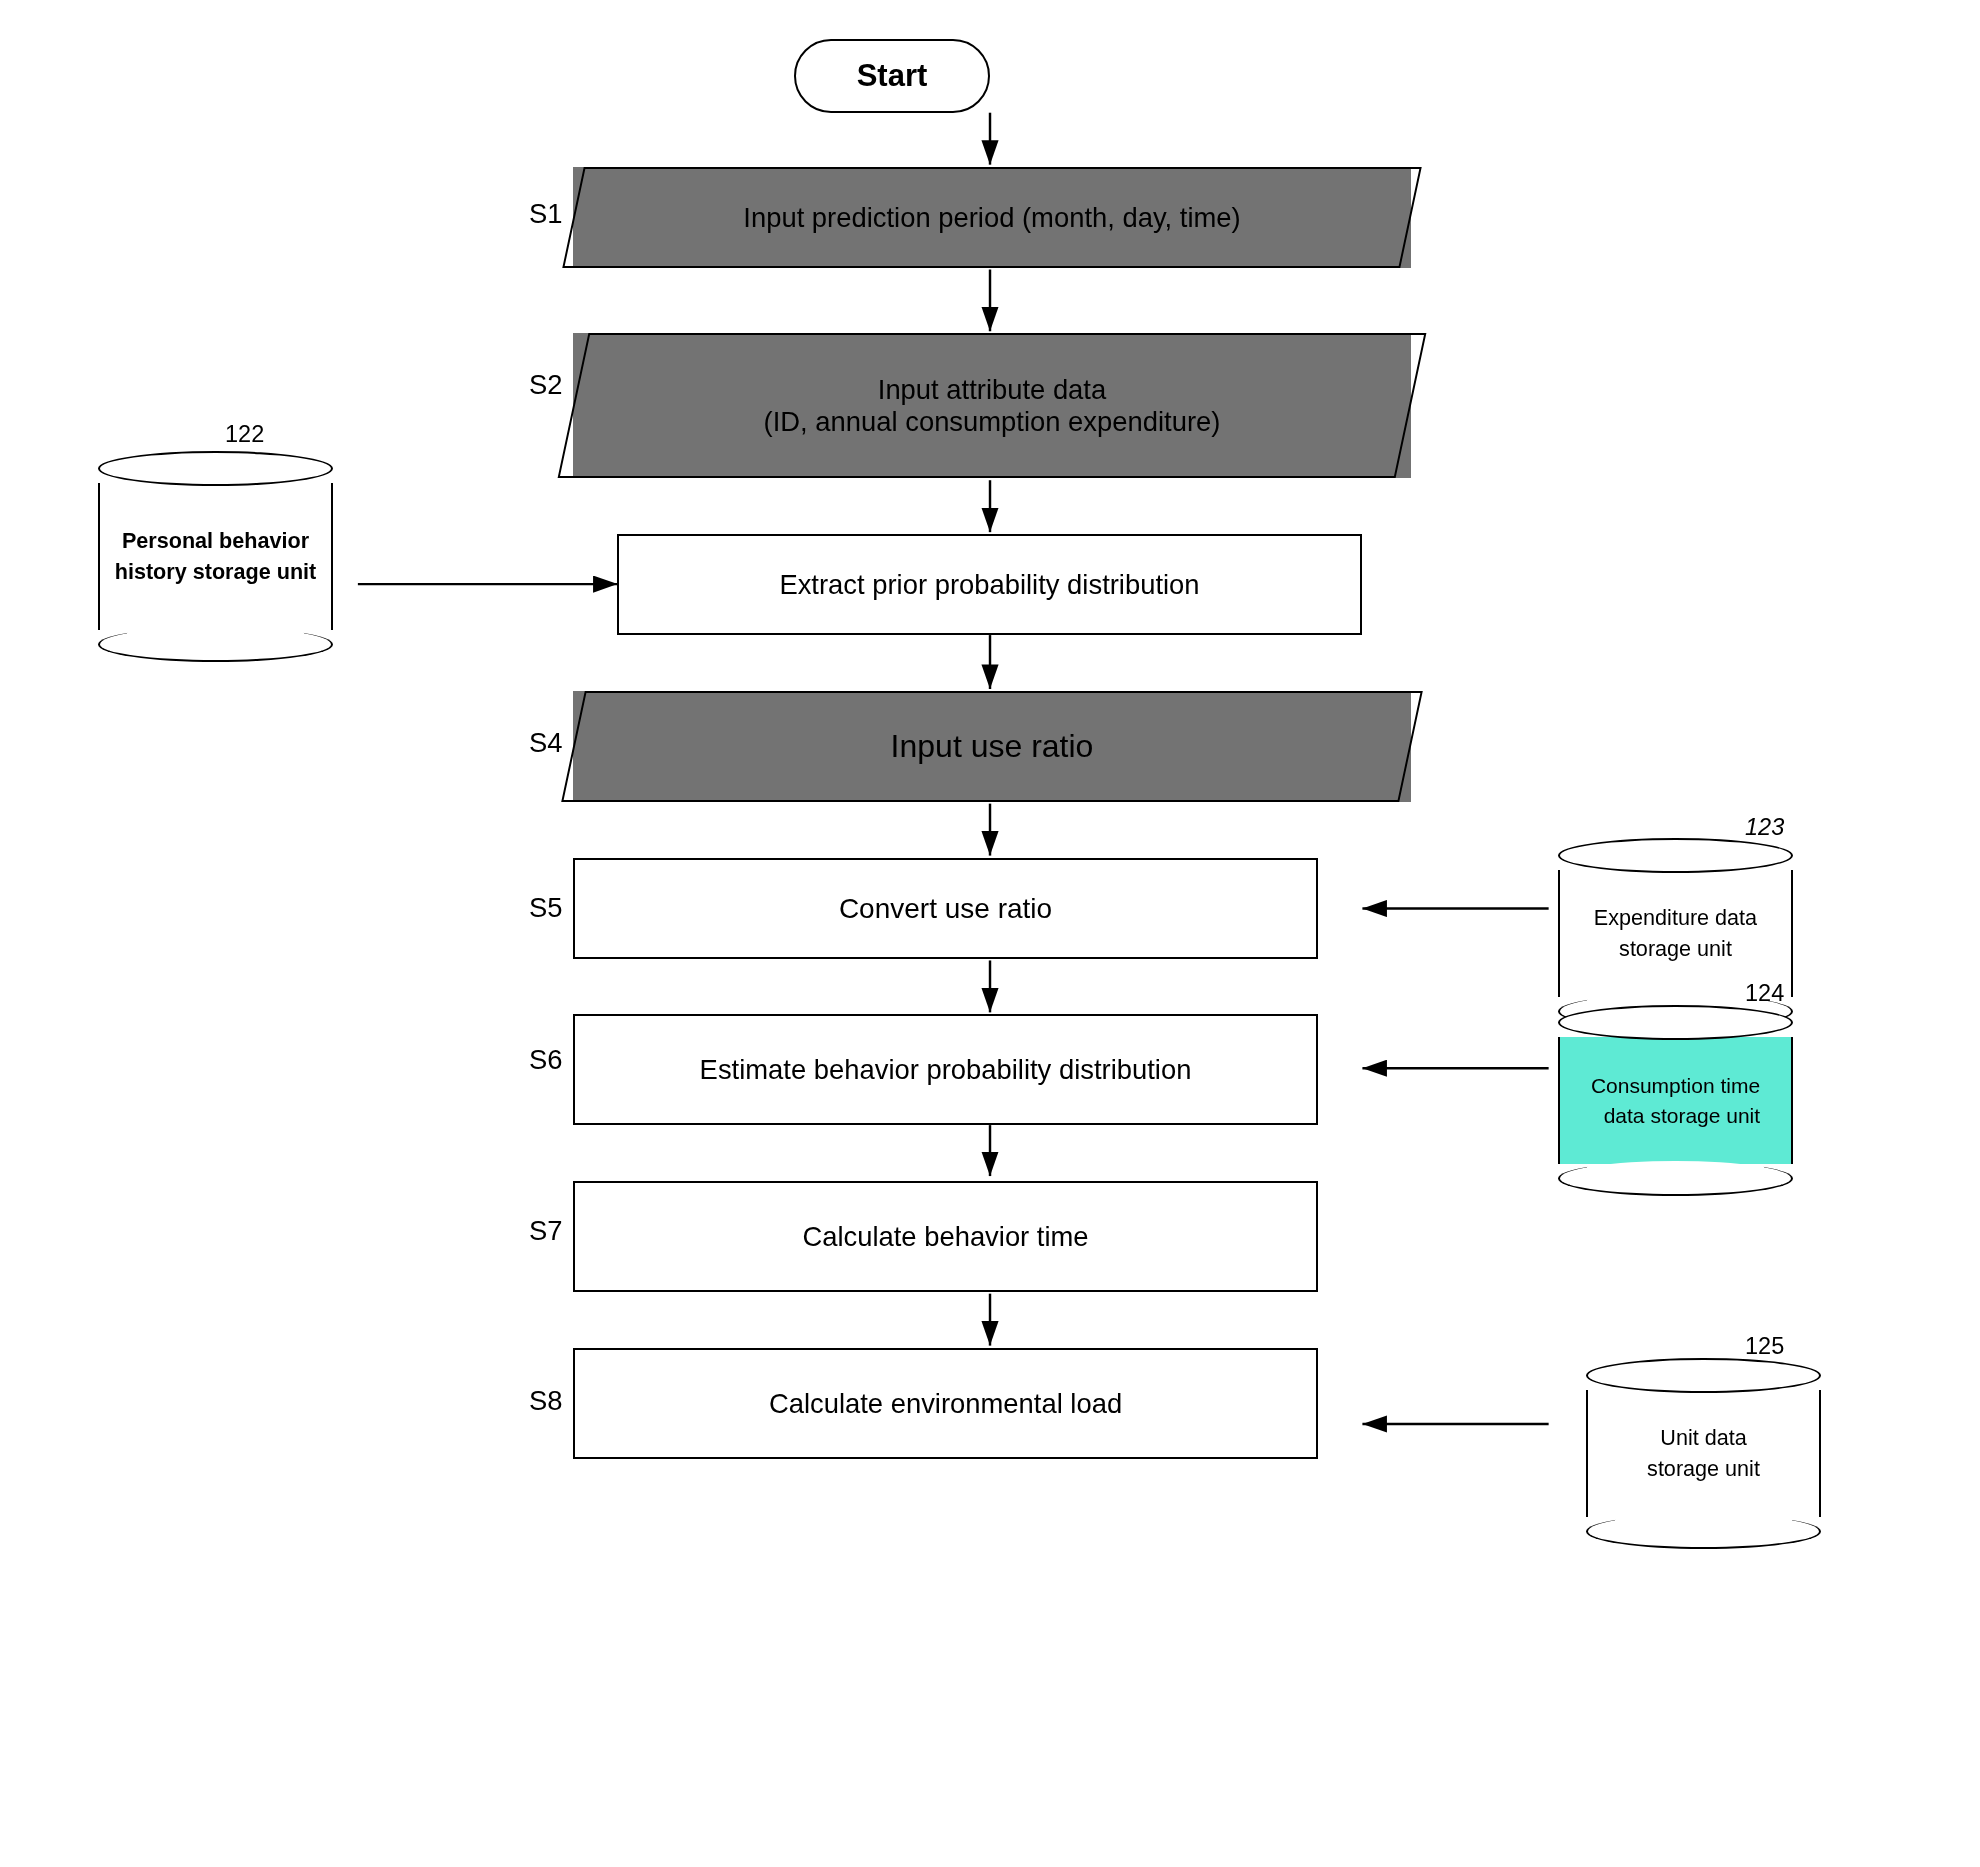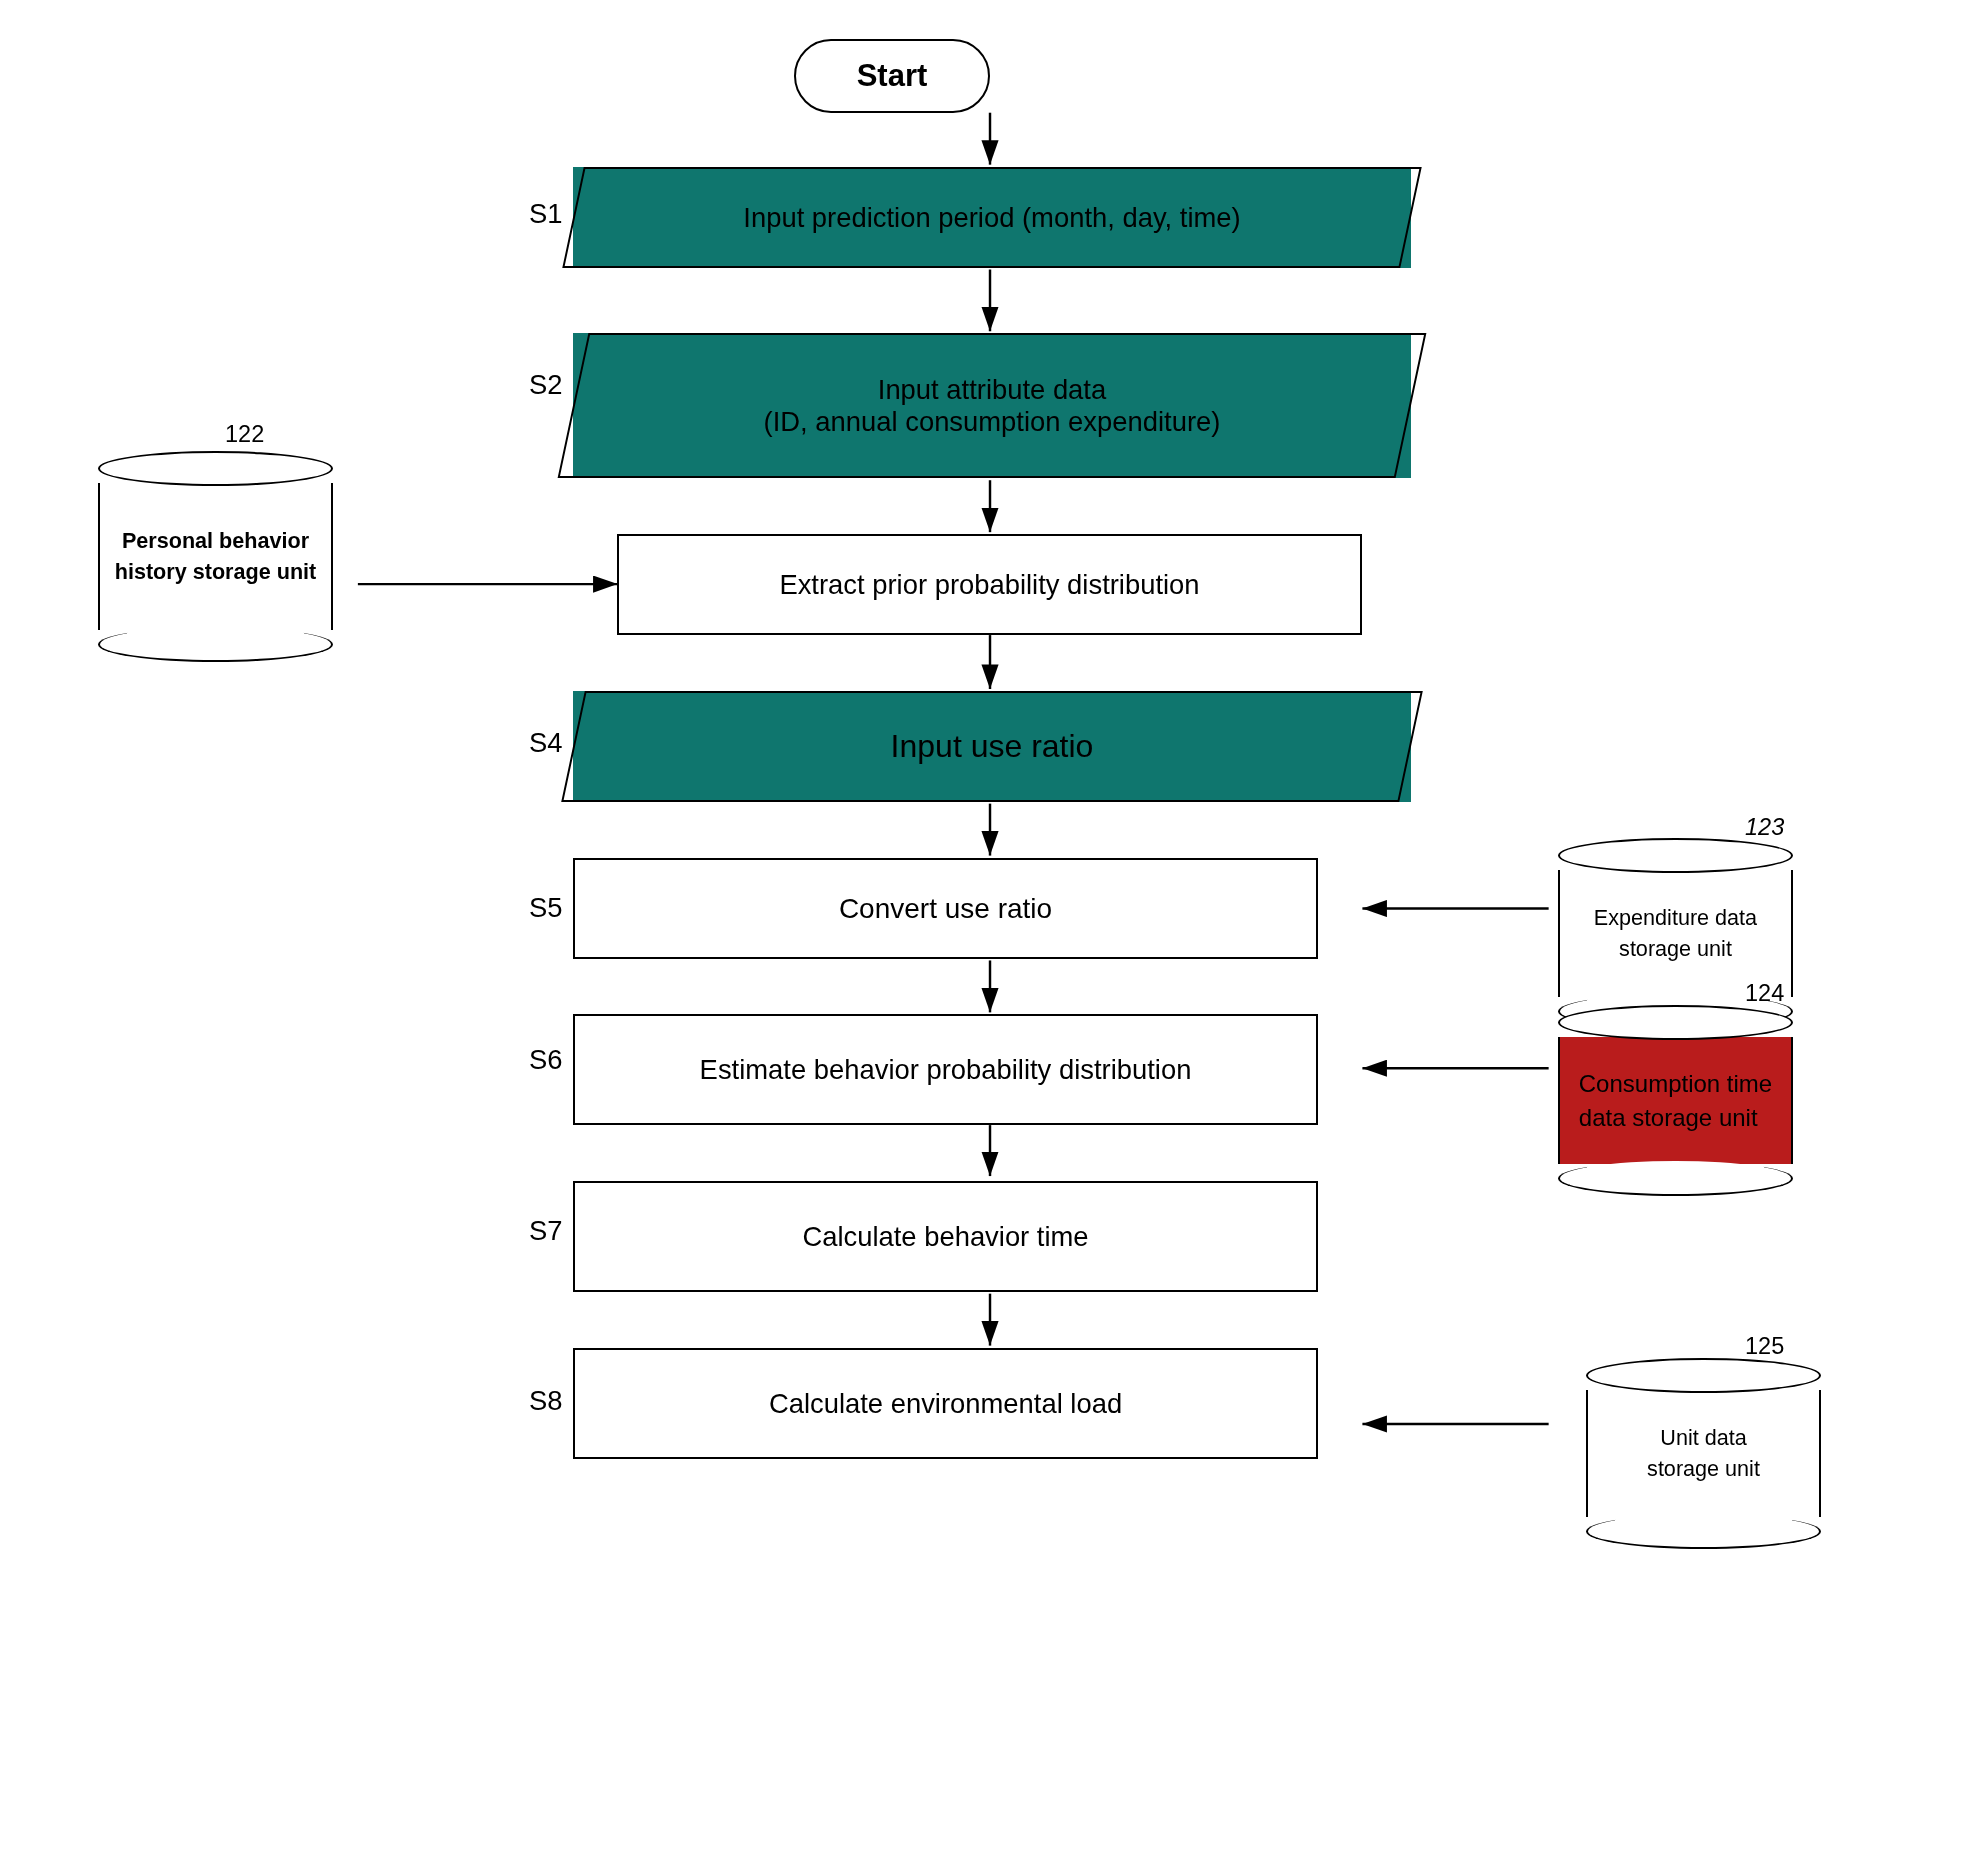--- a/index.html
+++ b/index.html
@@ -33,21 +33,21 @@
       align-items: center;
       justify-content: center;
       font-size: 31px;
       font-weight: bold;
       background: #fff;
     }
 
     
     .parallelogram {
       position: absolute;
-      background: #0f766e;
+      background: #737373;
       display: flex;
       align-items: center;
       justify-content: center;
       text-align: center;
       font-size: 25.5px;
     }
     .parallelogram::before {
       content: '';
       position: absolute;
       top: 0; left: 0; right: 0; bottom: 0;
@@ -217,21 +217,21 @@
       <div style="width:235px; height:35px; border:2.9px solid #000; border-radius:50%; background:#fff; margin-top:-2.9px; border-top:none;"></div>
     </div>
   </div>
 
   <div class="ref-label" style="top:980px; left:1745px;">
     <span>124</span>
   </div>
   <div style="position:absolute; top:1005px; left:1558px;">
     <div style="position:relative; width:235px;">
       <div style="width:235px; height:35px; border:2.9px solid #000; border-radius:50%; background:#fff; position:relative; z-index:2;"></div>
-      <div style="width:235px; height:127px; border-left:2.9px solid #000; border-right:2.9px solid #000; background:#b91c1c; margin-top:-2.9px; display:flex; align-items:center; justify-content:center; text-align:left; font-size:24px; line-height:1.4;">
+      <div style="width:235px; height:127px; border-left:2.9px solid #000; border-right:2.9px solid #000; background:#5eead4; margin-top:-2.9px; display:flex; align-items:center; justify-content:center; text-align:right; font-size:21px; line-height:1.4;">
         <span style="white-space:pre-line; padding:4.9px;">Consumption time
 data storage unit</span>
       </div>
       <div style="width:235px; height:35px; border:2.9px solid #000; border-radius:50%; background:#fff; margin-top:-2.9px; border-top:none;"></div>
     </div>
   </div>
 
   <div class="ref-label" style="top:1333px; left:1745px;">
     <span>125</span>
   </div>

